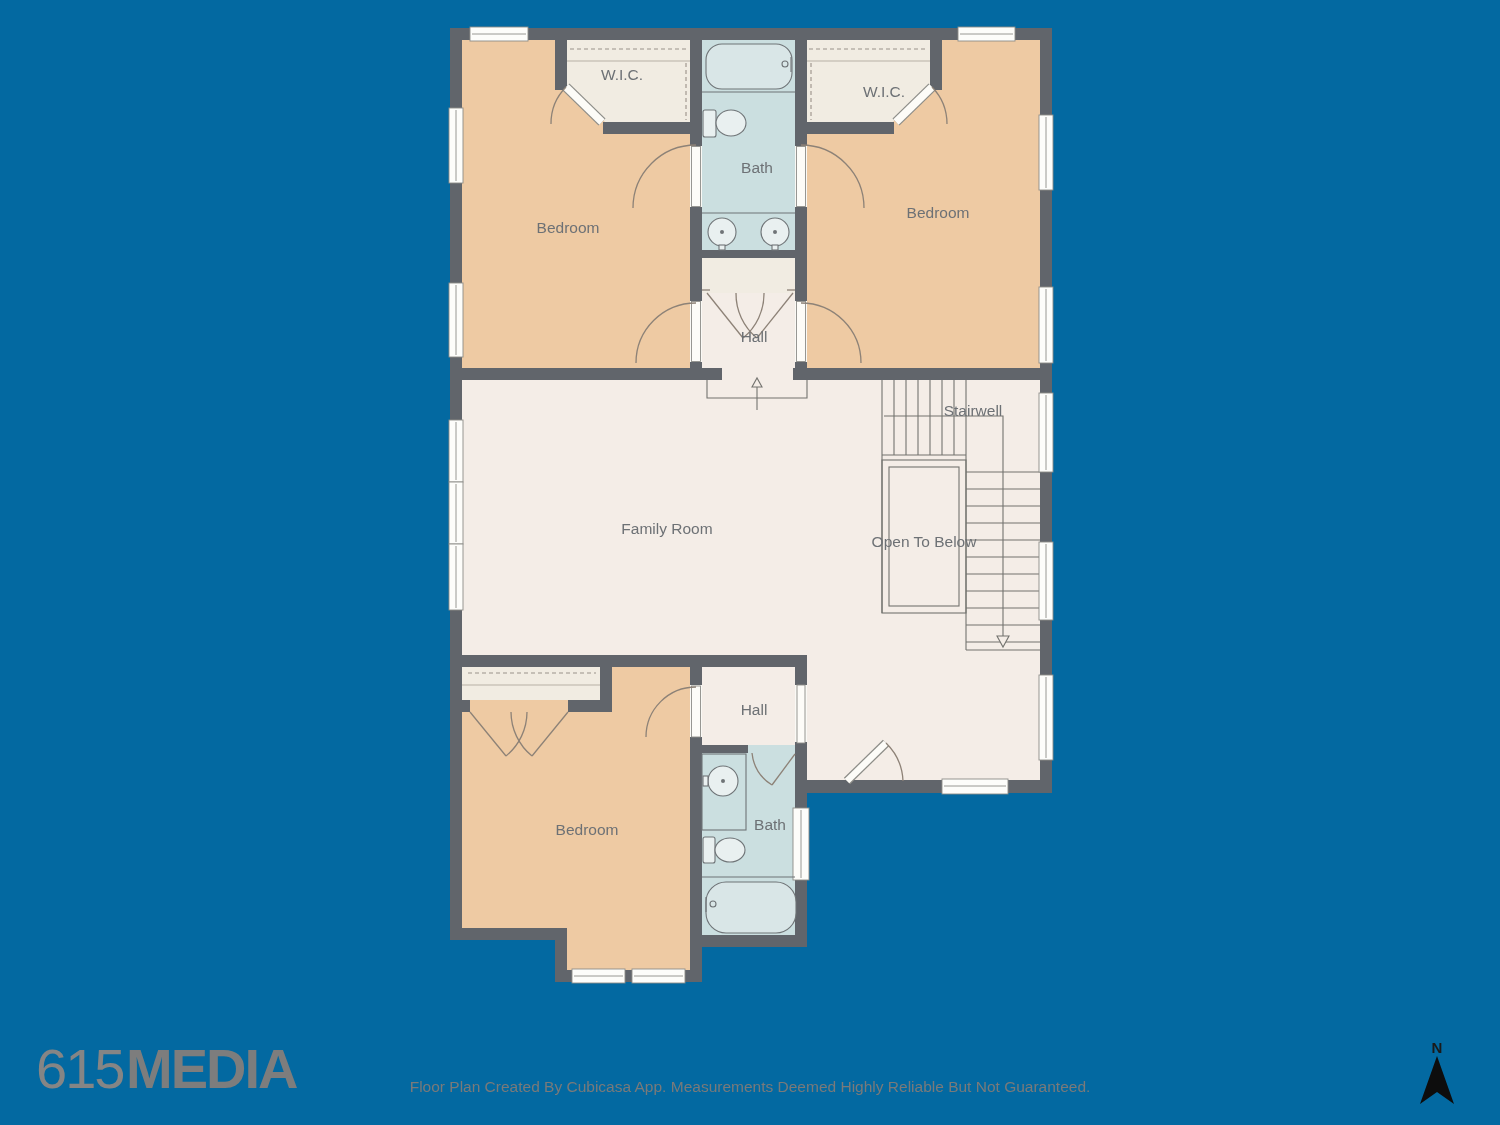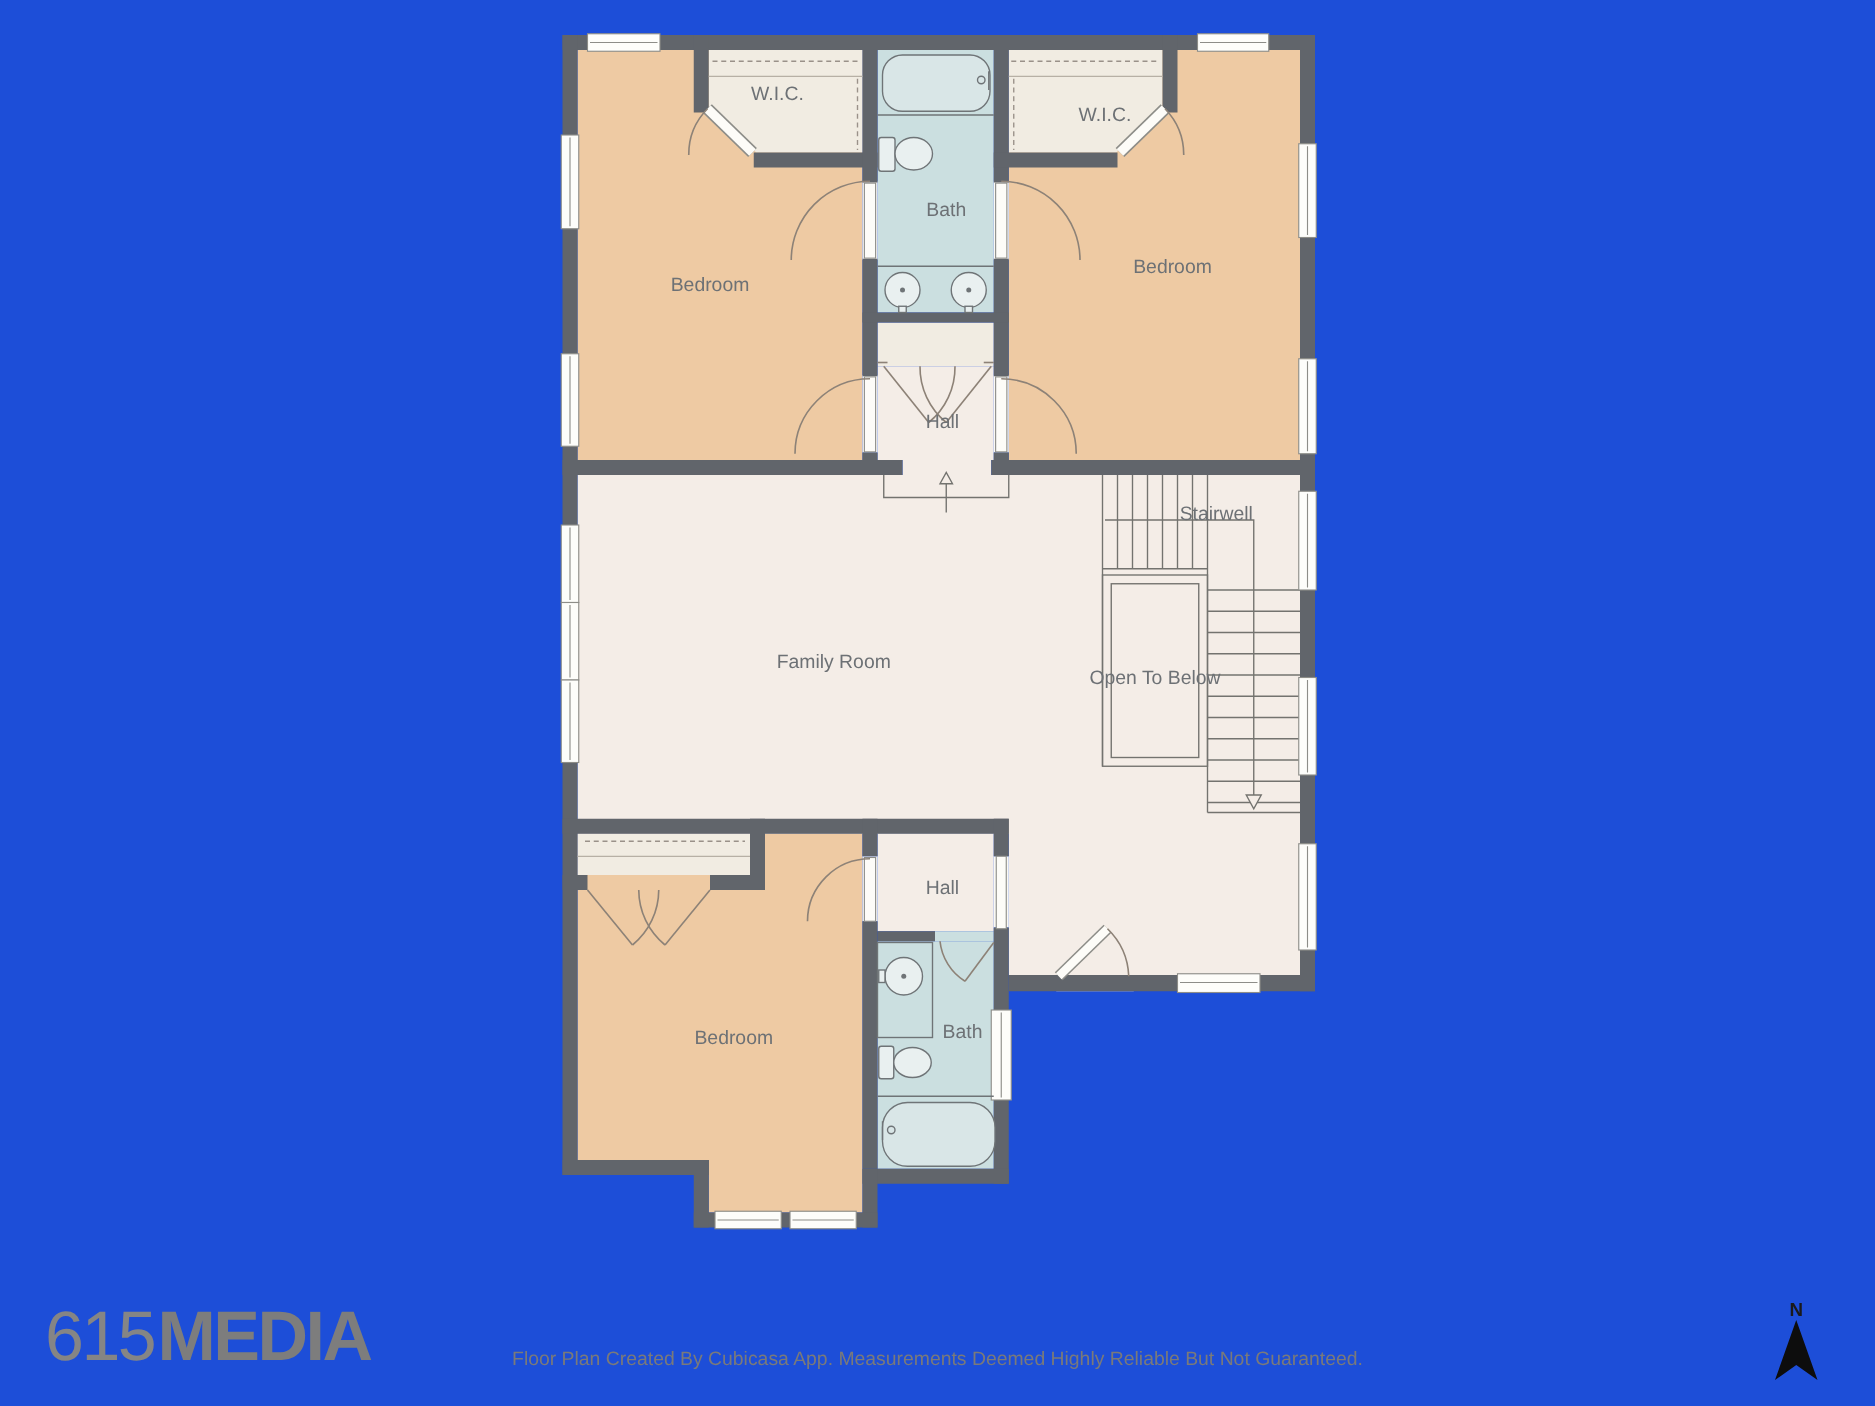--- a/index.html
+++ b/index.html
@@ -1,16 +1,16 @@
 <!DOCTYPE html>
 <html><head>
 <meta charset="utf-8">
 <style>
   html,body{margin:0;padding:0;background:#ffffff;}
-  #stage{position:relative;width:1500px;height:1125px;background:#1d4ed8;overflow:hidden;
+  #stage{position:relative;width:1500px;height:1125px;background:#0369a1;overflow:hidden;
          font-family:"Liberation Sans", sans-serif;}
   svg{display:block}
   .wall{fill:#61656b;}
   .thin{stroke:#73736f;stroke-width:1.1;fill:none;}
   .arc{stroke:#8d8277;stroke-width:1.3;fill:none;}
   .leaf{fill:#fdfcf8;stroke:#8d8d88;stroke-width:0.9;}
   .win{fill:#fdfdfa;stroke:#8d8d88;stroke-width:0.9;}
   .winl{stroke:#8d8d88;stroke-width:0.9;}
   .fix{stroke:#6f7477;stroke-width:1.1;}
   .dash{stroke:#9a9189;stroke-width:1.1;stroke-dasharray:4,3;fill:none;}

